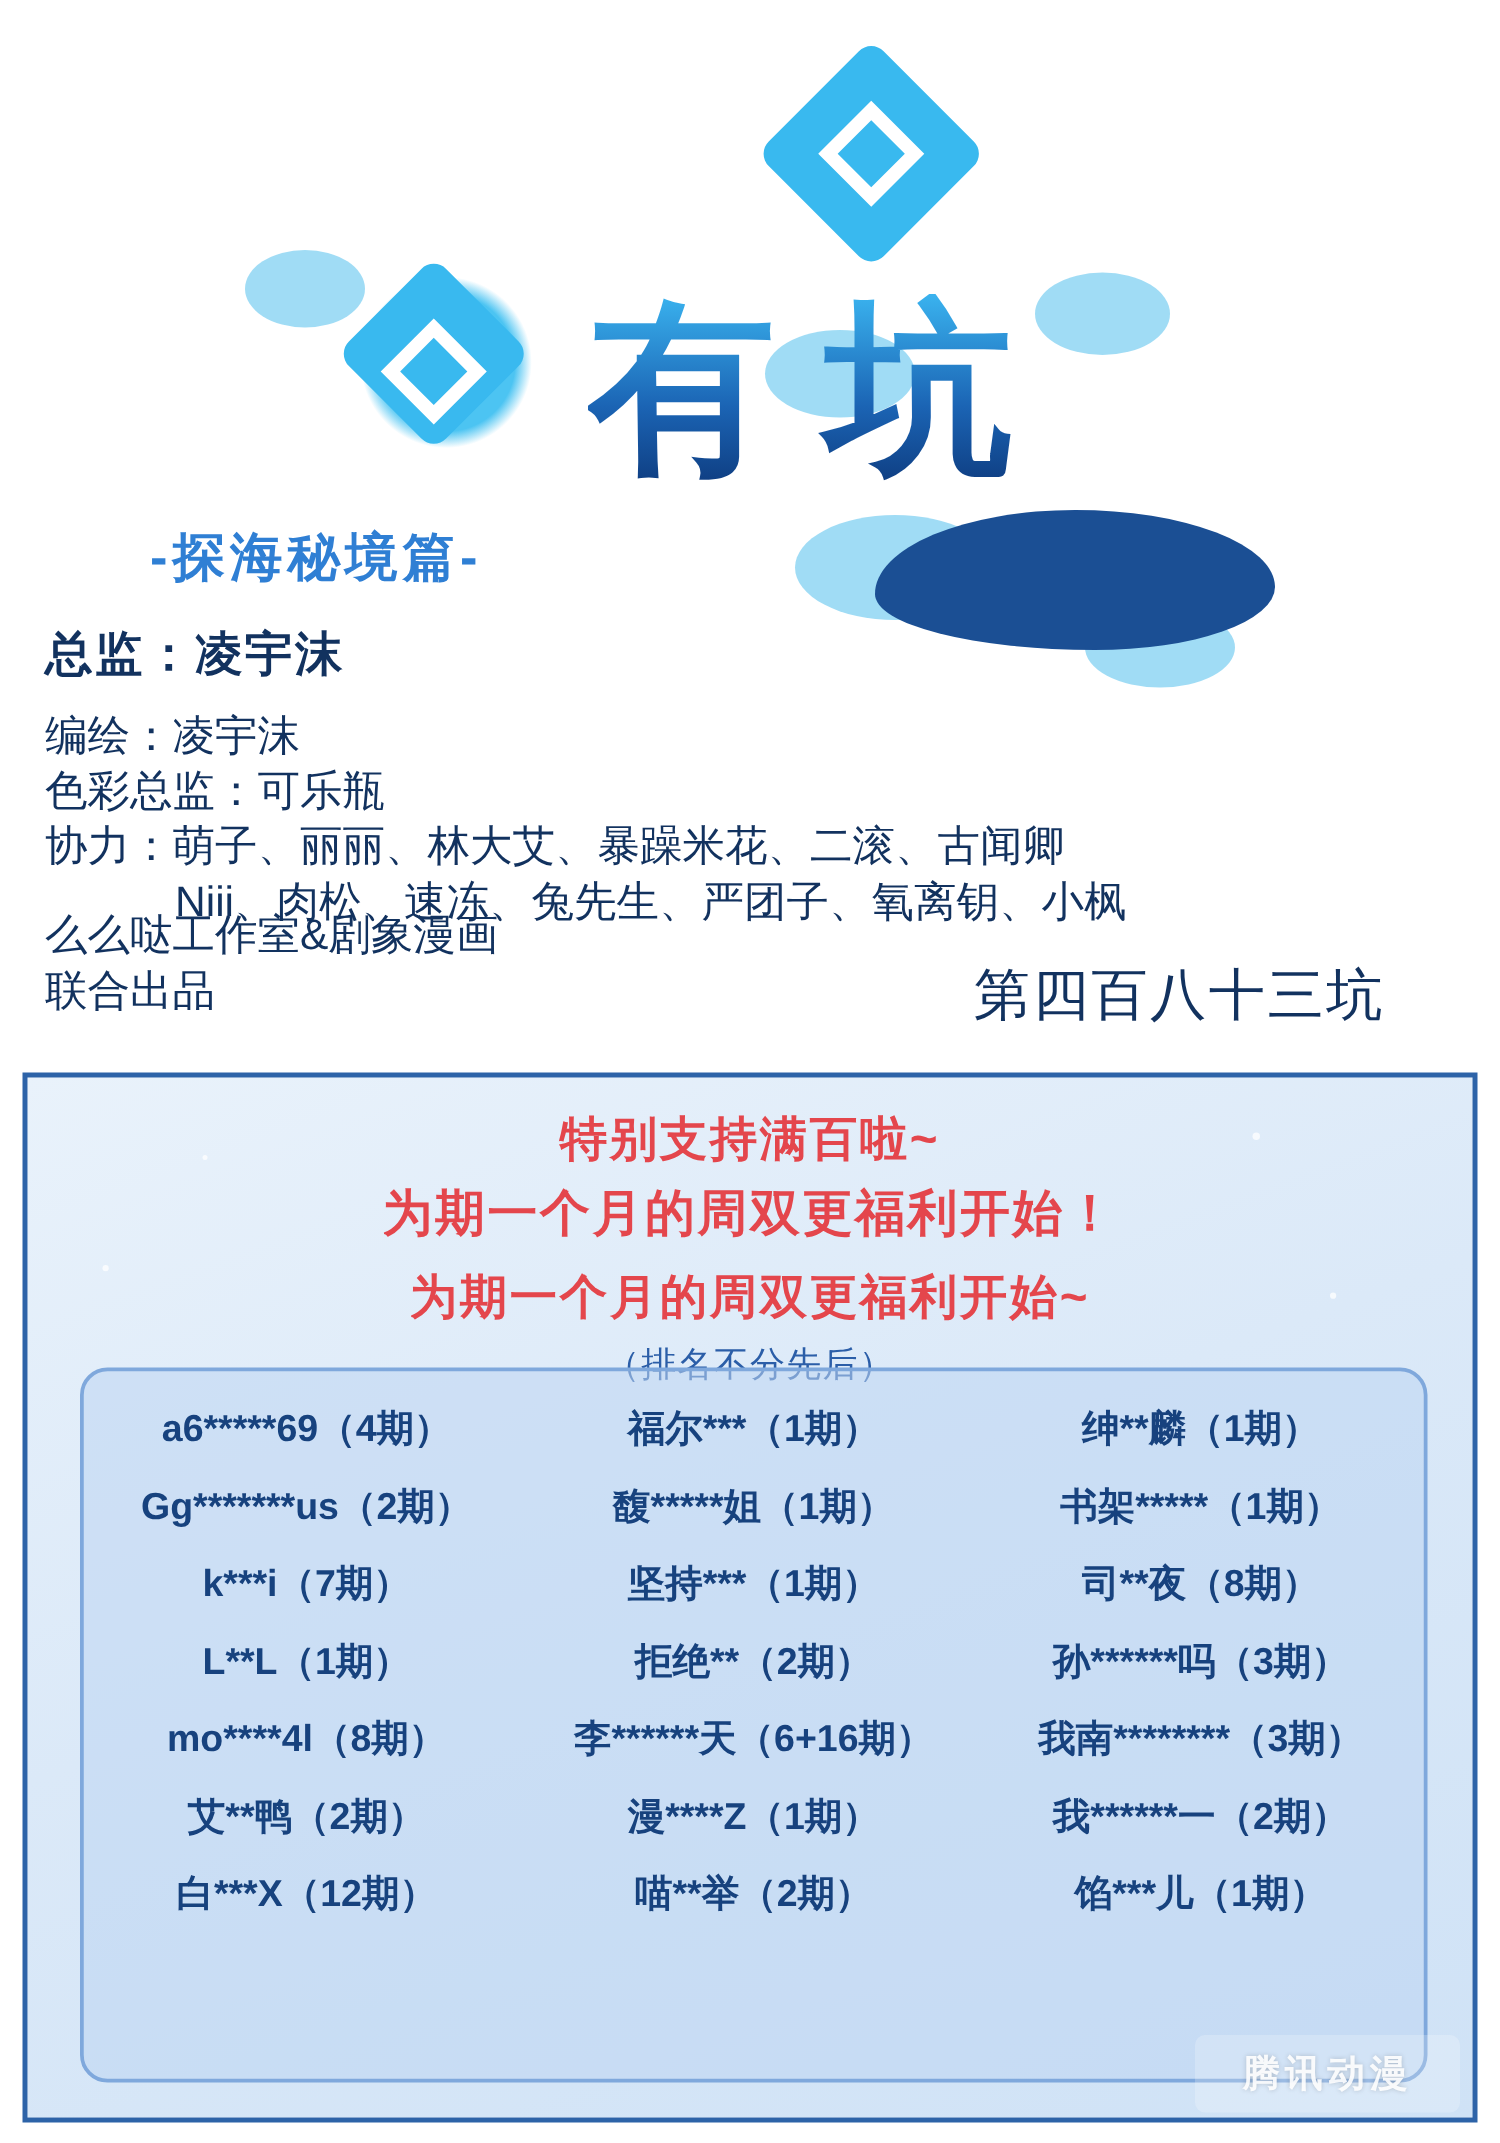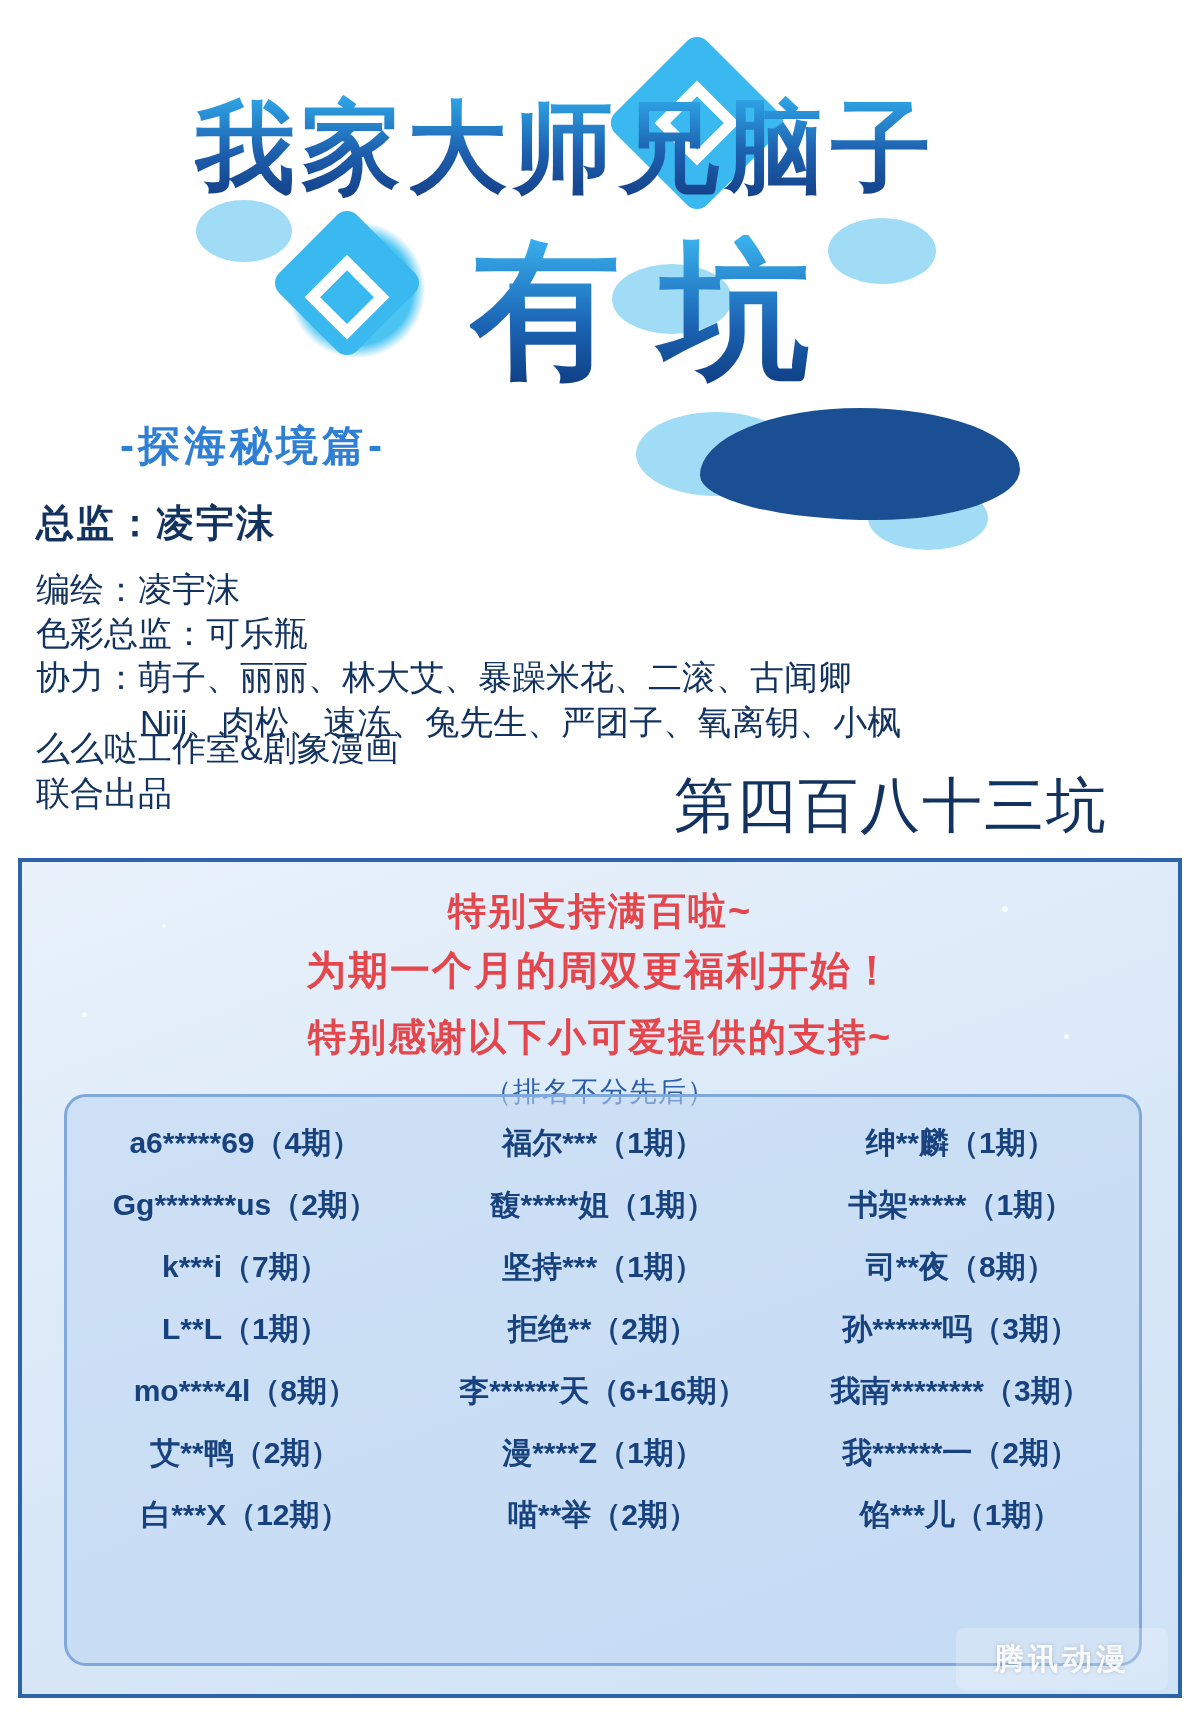--- a/index.html
+++ b/index.html
@@ -130,21 +130,21 @@
     font-size: 34px;
     line-height: 1.32;
     color: #12325f;
     white-space: nowrap;
   }
 
   .chapter-no {
     position: absolute;
     right: 92px;
     top: 766px;
-    font-size: 60px;
+    font-size: 45px;
     letter-spacing: 2px;
     color: #12325f;
     white-space: nowrap;
   }
 
   
   .panel {
     position: absolute;
     left: 18px;
     top: 858px;
@@ -247,21 +247,20 @@
   <div class="deco diamond-badge" style="left:632px; top:58px;"></div>
   <div class="deco star-deco" style="left:262px; top:195px;"></div>
   <div class="deco diamond-badge" style="left:292px; top:228px; width:110px; height:110px;"></div>
   <div class="deco cloud" style="left:196px; top:200px; width:96px; height:62px;"></div>
   <div class="deco cloud" style="left:828px; top:218px; width:108px; height:66px;"></div>
   <div class="deco cloud" style="left:612px; top:264px; width:120px; height:70px;"></div>
   <div class="deco cloud" style="left:636px; top:412px; width:160px; height:84px;"></div>
   <div class="deco cloud" style="left:868px; top:486px; width:120px; height:64px;"></div>
   <div class="deco blob" style="left:700px; top:408px; width:320px; height:112px;"></div>
 
-  <div class="title-main">我家大师兄脑子</div>
   <div class="title-second">有坑</div>
 </div>
 
 <div class="subtitle">-探海秘境篇-</div>
 
 <div class="credits">
   <div class="credit-director">总监：凌宇沫</div>
   <div class="credit-line">编绘：凌宇沫</div>
   <div class="credit-line">色彩总监：可乐瓶</div>
   <div class="credit-line">协力：萌子、丽丽、林大艾、暴躁米花、二滚、古闻卿</div>
@@ -277,21 +276,21 @@
 
 <div class="panel">
   <div class="spark" style="left:980px; top:44px; width:6px; height:6px;"></div>
   <div class="spark" style="left:1042px; top:172px; width:5px; height:5px;"></div>
   <div class="spark" style="left:60px; top:150px; width:5px; height:5px;"></div>
   <div class="spark" style="left:140px; top:62px; width:4px; height:4px;"></div>
 
   <div class="panel-head">
     <div class="head-l1">特别支持满百啦~</div>
     <div class="head-l2">为期一个月的周双更福利开始！</div>
-    <div class="head-l3">特别感谢以下小可爱提供的支持~</div>
+    <div class="head-l3">为期一个月的周双更福利开始~</div>
     <div class="head-note">（排名不分先后）</div>
   </div>
 
   <div class="list-box">
     <div class="list-grid">
       <div class="list-cell">a6*****69（4期）</div>
       <div class="list-cell">福尔***（1期）</div>
       <div class="list-cell">绅**麟（1期）</div>
       <div class="list-cell">Gg*******us（2期）</div>
       <div class="list-cell">馥*****姐（1期）</div>

